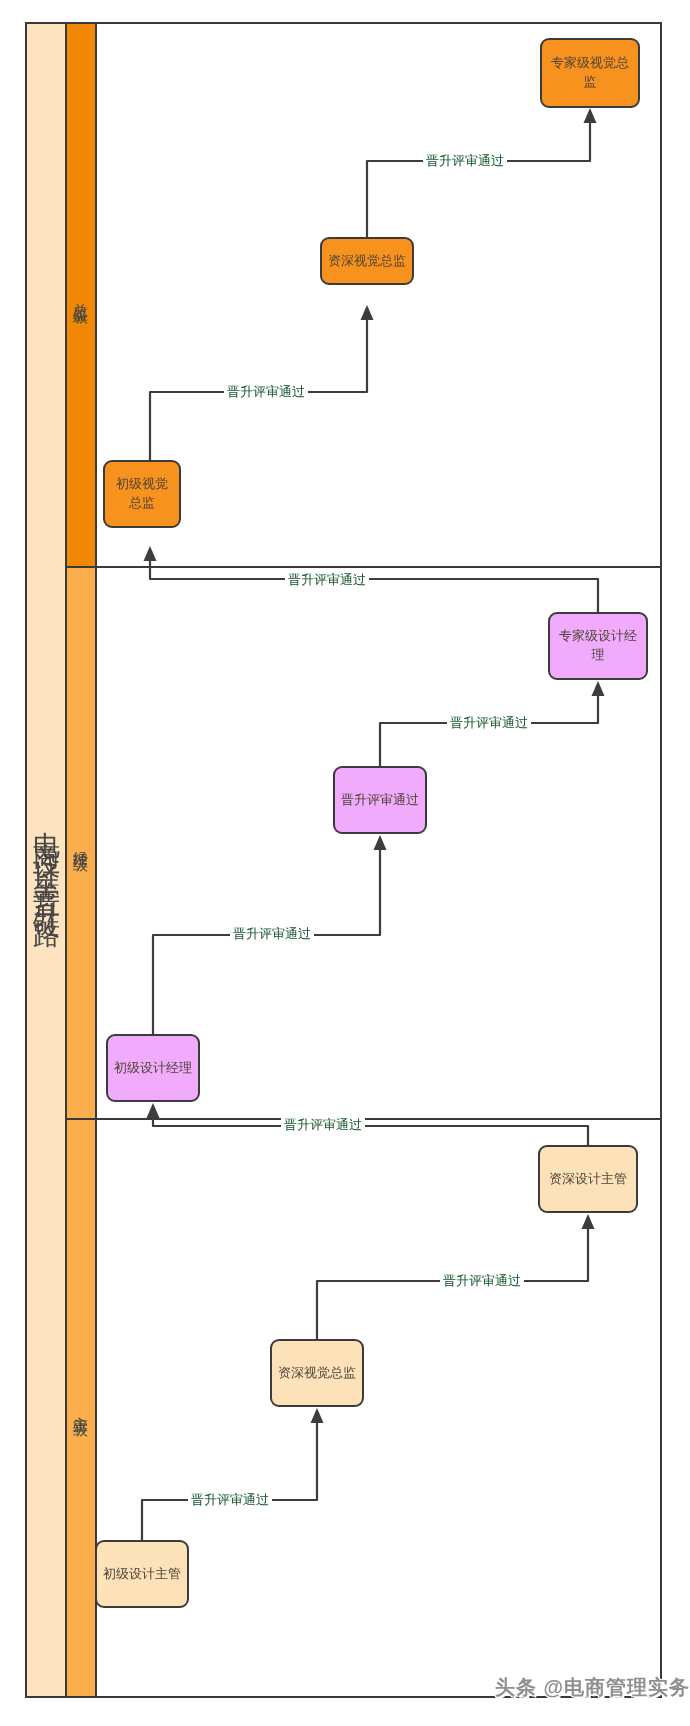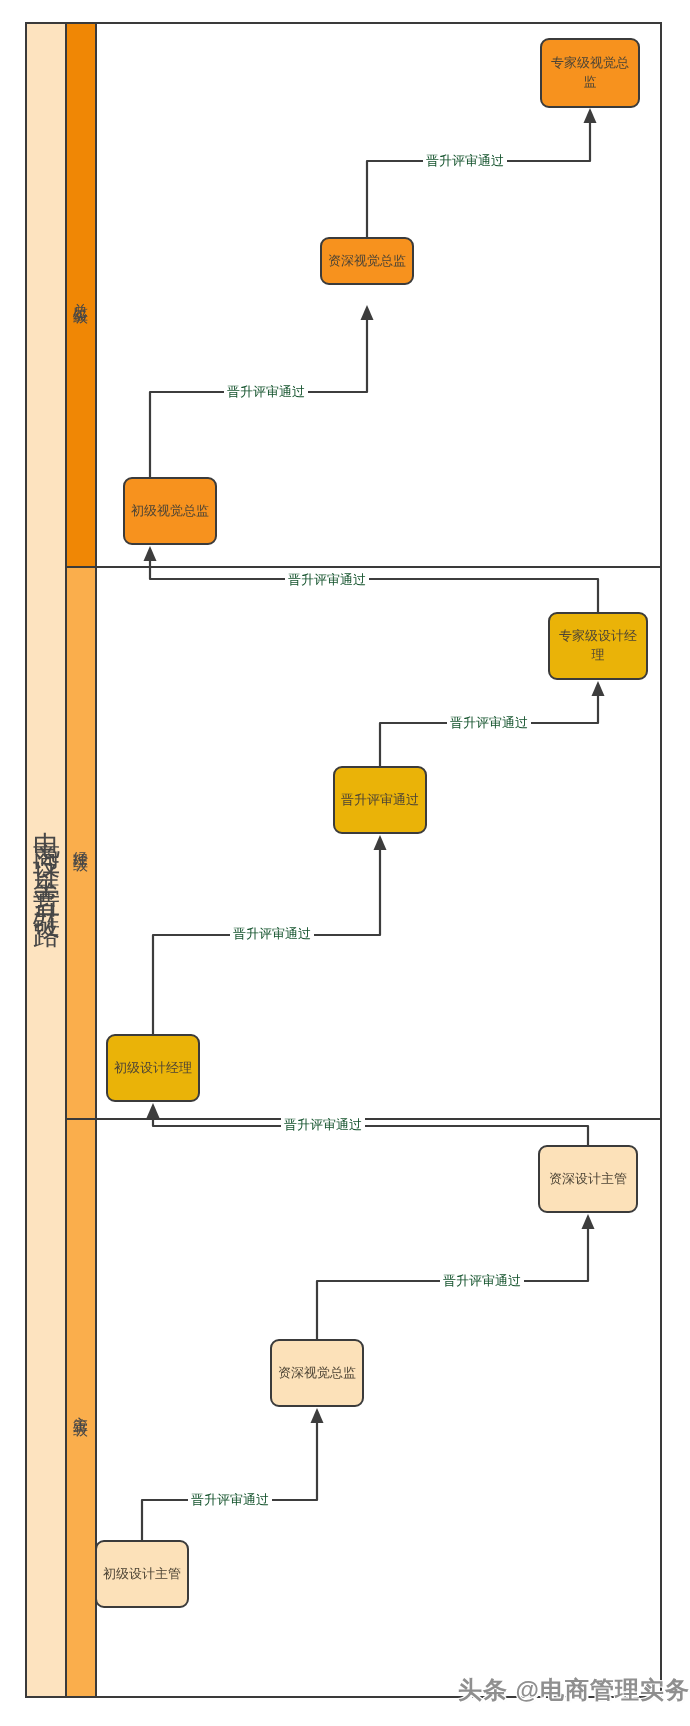--- a/index.html
+++ b/index.html
@@ -27,27 +27,27 @@
   .lane1 .lane-label-col{background:#F08705;}
   .lane2 .lane-label-col{background:#FAAE4C;}
   .lane3 .lane-label-col{background:#FAAE4C;}
 
   
   .overlay{position:absolute;left:0;top:0;width:690px;height:1726px;pointer-events:none;}
   .node{position:absolute;box-sizing:border-box;border:2.5px solid #3b3b3b;border-radius:9px;
         display:flex;align-items:center;justify-content:center;text-align:center;
         font-size:13px;line-height:1.45;color:#4d4435;padding:9px 5px;}
   .node.l1{background:#F7921E;}
-  .node.l2{background:#eab308;}
+  .node.l2{background:#f0abfc;}
   .node.l3{background:#FCE1B9;}
   .edge-label{position:absolute;transform:translate(-50%,-50%);
               font-size:13px;color:#14532d;background:#ffffff;padding:0 3px;white-space:nowrap;}
 
   
-  .watermark{position:absolute;right:0px;top:1674px;font-size:24px;font-weight:bold;color:#8f8f8f;
+  .watermark{position:absolute;right:0px;top:1674px;font-size:20px;font-weight:bold;color:#8f8f8f;
              letter-spacing:1px;white-space:nowrap;
              text-shadow:1px 1px 0 #fff,-1px -1px 0 #fff,1px -1px 0 #fff,-1px 1px 0 #fff,2px 2px 0 #fdfdfd;}
 </style>
 </head>
 <body>
 
 <div class="frame">
   <div class="title-col">
     <div class="title-text">电商设计主管晋升链路</div>
   </div>
@@ -100,21 +100,21 @@
 
   <div class="edge-label" style="left:266px;top:392px;">晋升评审通过</div>
   <div class="edge-label" style="left:465px;top:161px;">晋升评审通过</div>
   <div class="edge-label" style="left:327px;top:580px;">晋升评审通过</div>
   <div class="edge-label" style="left:272px;top:934px;">晋升评审通过</div>
   <div class="edge-label" style="left:489px;top:723px;">晋升评审通过</div>
   <div class="edge-label" style="left:323px;top:1125px;">晋升评审通过</div>
   <div class="edge-label" style="left:230px;top:1500px;">晋升评审通过</div>
   <div class="edge-label" style="left:482px;top:1281px;">晋升评审通过</div>
 
-  <div class="node l1" style="left:103px;top:477px;width:94px;height:68px;margin-left:20px;">初级视觉总监</div>
+  <div class="node l1" style="left:103px;top:460px;width:78px;height:68px;">初级视觉总监</div>
   <div class="node l1" style="left:320px;top:237px;width:94px;height:48px;">资深视觉总监</div>
   <div class="node l1" style="left:540px;top:38px;width:100px;height:70px;">专家级视觉总监</div>
 
   <div class="node l2" style="left:106px;top:1034px;width:94px;height:68px;">初级设计经理</div>
   <div class="node l2" style="left:333px;top:766px;width:94px;height:68px;">晋升评审通过</div>
   <div class="node l2" style="left:548px;top:612px;width:100px;height:68px;">专家级设计经理</div>
 
   <div class="node l3" style="left:95px;top:1540px;width:94px;height:68px;">初级设计主管</div>
   <div class="node l3" style="left:270px;top:1339px;width:94px;height:68px;">资深视觉总监</div>
   <div class="node l3" style="left:538px;top:1145px;width:100px;height:68px;">资深设计主管</div>

